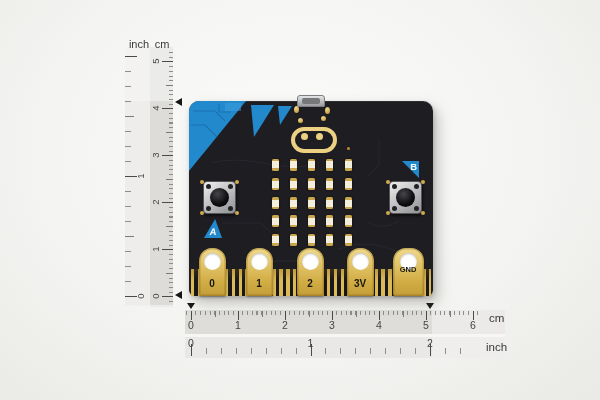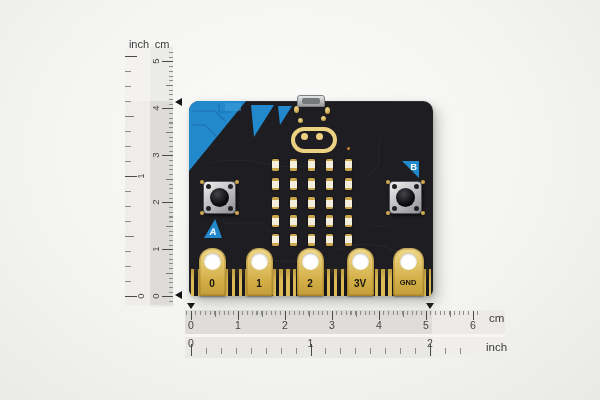--- a/index.html
+++ b/index.html
@@ -73,21 +73,21 @@
   .b-flag .flag-letter{right:2px;top:1px;}
   .stripes{left:2px;top:168px;width:240px;height:27px;
     background:linear-gradient(to bottom,rgba(125,92,25,.30),rgba(0,0,0,0) 45%),
       repeating-linear-gradient(to right,#dcba55 0 3.4px,#17171c 3.4px 6.8px);}
   .pad{top:147px;height:48px;border-radius:13px 13px 2px 2px;
     background:linear-gradient(180deg,#f0d98c,#d2ad45 70%,#c39d3a);
     box-shadow:inset 0 0 0 1.5px rgba(120,85,10,.35), 0 1px 2px rgba(0,0,0,.4);}
   .pad-hole{left:50%;top:4.5px;width:17px;height:17px;margin-left:-8.5px;background:#fff;
     border-radius:50%;box-shadow:inset 0 1px 2px rgba(0,0,0,.25);}
   .pad-label{left:0;right:0;bottom:7px;text-align:center;font-weight:bold;font-size:10px;color:#17170f;}
-  .pad-label.small{font-size:7.5px;bottom:9px;}
+  .pad-label.small{font-size:7.5px;bottom:22px;}
 </style>
 </head>
 <body>
 
 <div class="stage">
 
   <div class="abs vr-strip"></div>
   <div class="abs vr-in-shade"></div>
   <div class="abs vr-cm-col"></div>
   <div class="abs vr-cm-shade"></div>

